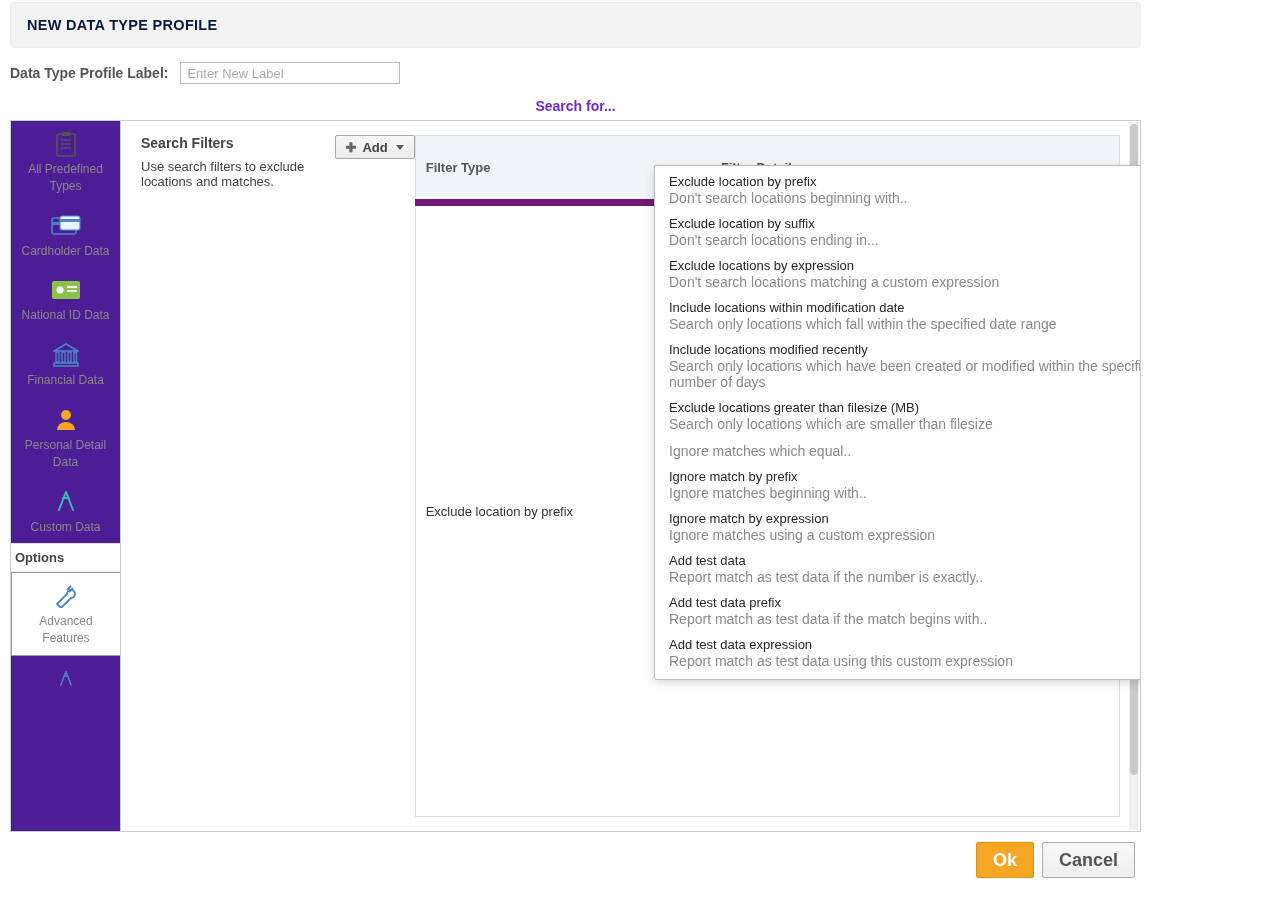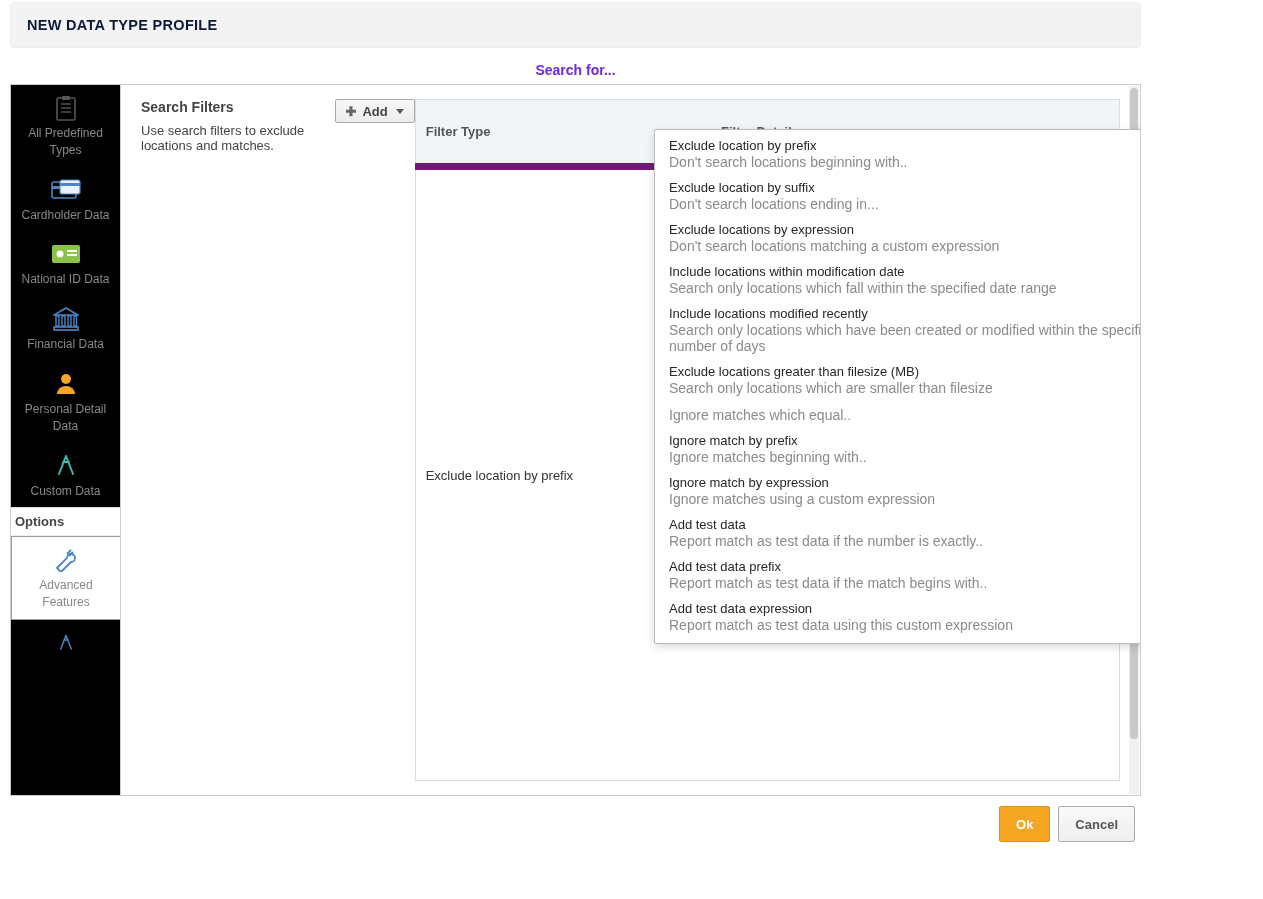--- a/index.html
+++ b/index.html
@@ -61,21 +61,21 @@
   .panel {
     display: flex;
     border: 1px solid #ccc;
     height: 712px;
     position: relative;
     overflow: hidden;
   }
   
   .sidebar {
     width: 110px;
-    background: #000000;
+    background: #4c1d95;
     border-right: 1px solid #ccc;
     display: flex;
     flex-direction: column;
     flex-shrink: 0;
     overflow-y: auto;
   }
   .sidebar .sb-item {
     text-align: center;
     padding: 8px 4px;
     cursor: pointer;
@@ -223,21 +223,21 @@
     justify-content: flex-end;
     align-items: center;
     gap: 8px;
     padding: 10px 6px 0 0;
   }
   .btn {
     height: 24px;
     padding: 17px 16px;
     border: 1px solid #aaa;
     border-radius: 2px;
-    font-size: 13px;
+    font-size: 18px;
     font-weight: 700;
     cursor: pointer;
     display: inline-flex;
     align-items: center;
     justify-content: center;
   }
   .btn.primary {
     background: #f5a623;
     border-color: #d9901a;
     color: #fff;
@@ -249,20 +249,24 @@
 </style>
 </head>
 <body>
 
 <div class="page">
 
   <div class="header-bar">
     <h1>NEW DATA TYPE PROFILE</h1>
   </div>
 
+  <div class="label-row">
+    <span class="lbl">Data Type Profile Label:</span>
+    <input type="text" placeholder="Enter New Label" style="">
+  </div>
 
   <div class="search-for">Search for...</div>
 
   <div class="panel">
 
     <div class="sidebar">
 
       <div class="sb-item">
         <div class="sb-icon">
           <svg width="22" height="26" viewBox="0 0 22 26">

